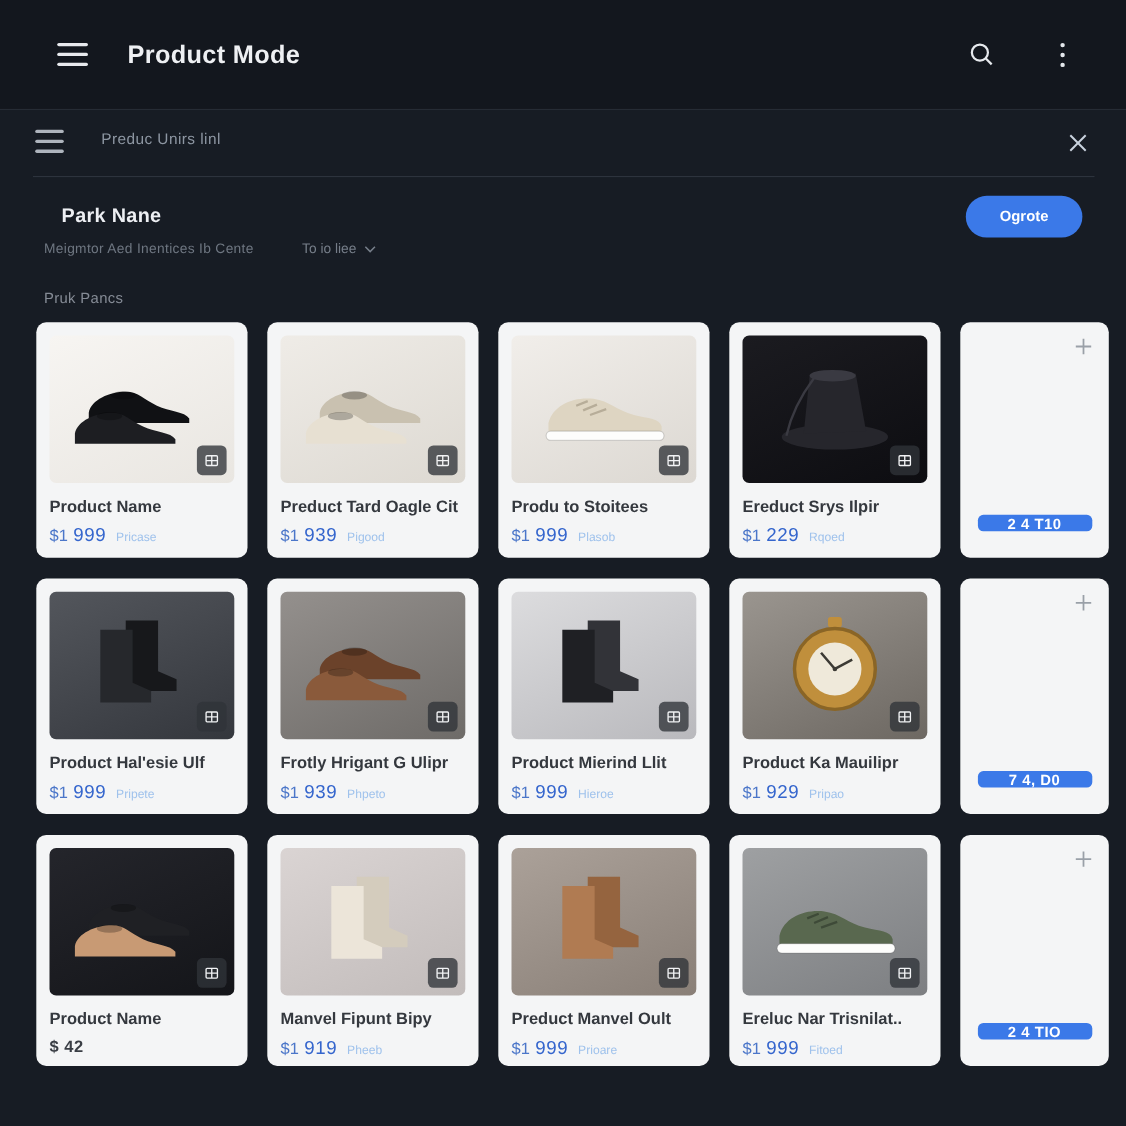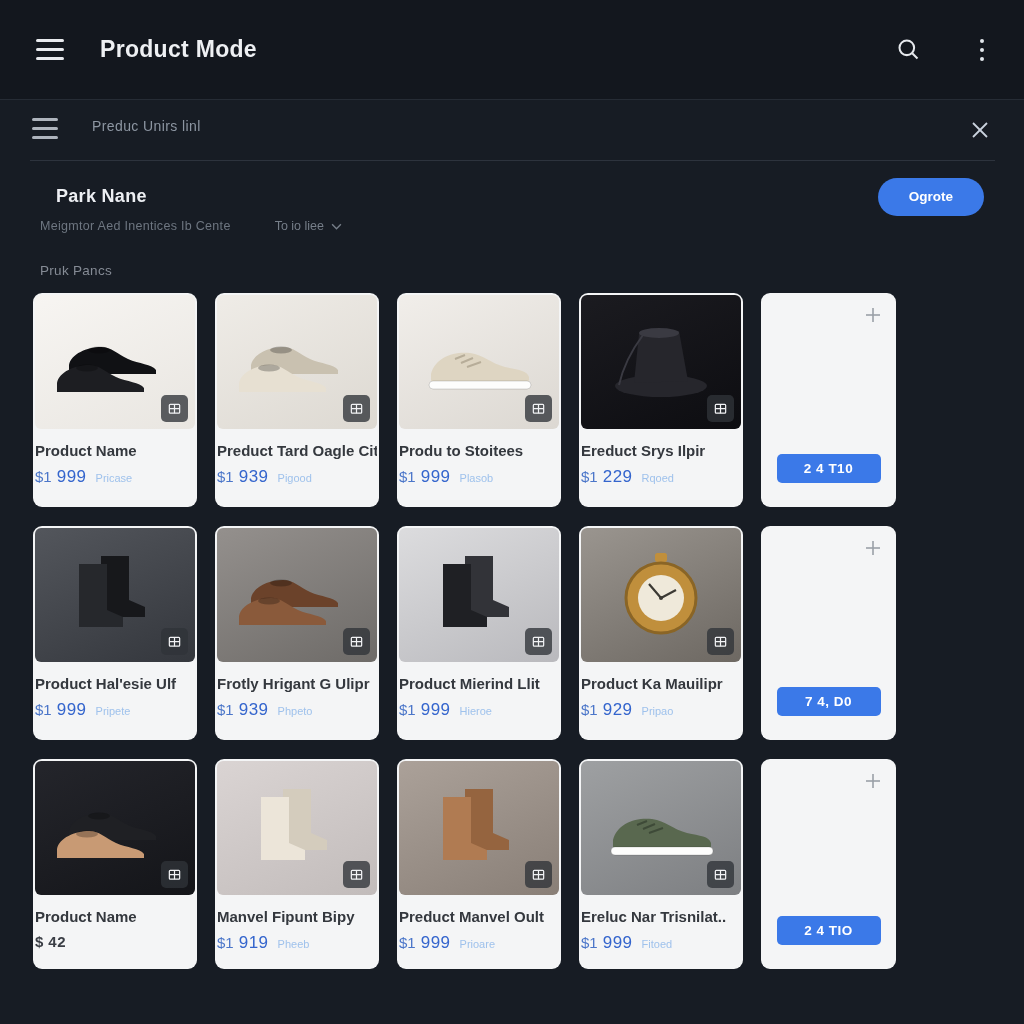--- a/index.html
+++ b/index.html
@@ -8,21 +8,21 @@
     --text-light:#e9ecf0; --text-gray:#737b86; --line:#2d333d;
   }
   *{box-sizing:border-box}
   html,body{margin:0;padding:0}
   body{width:1024px;height:1024px;overflow:hidden;background:var(--bg);
        font-family:"Liberation Sans",sans-serif;position:relative}
 
   
   .appbar{position:absolute;top:0;left:0;width:1024px;height:100px;
           background:var(--appbar);border-bottom:1px solid #262c35;
-          display:flex;align-items:center;padding:0 36px}
+          display:flex;align-items:center;padding:0 52px}
   .hamburger{display:flex;flex-direction:column;gap:6px;cursor:pointer}
   .hamburger span{display:block;width:28px;height:3px;border-radius:2px;background:#e8eaee}
   .app-title{margin:0 0 0 36px;font-size:23px;font-weight:700;color:#eef0f3;letter-spacing:.3px}
   .appbar-right{margin-left:auto;display:flex;align-items:center;gap:54px}
   .kebab{display:flex;flex-direction:column;gap:5px;padding:4px;cursor:pointer}
   .kebab i{width:4px;height:4px;border-radius:50%;background:#e3e7ec}
 
   
   .searchrow{position:absolute;top:118px;left:32px;right:32px;height:34px;
              display:flex;align-items:flex-start}
@@ -39,40 +39,40 @@
 
   .metarow{position:absolute;top:219px;left:40px;display:flex;align-items:center;gap:44px}
   .meta-text{font-size:12.5px;color:#6e7681;letter-spacing:.3px}
   .sort{display:flex;align-items:center;gap:7px;font-size:12.5px;color:#767e89;cursor:pointer}
 
   .section-label{position:absolute;top:263px;left:40px;font-size:13.5px;color:#858b95;letter-spacing:.3px}
 
   
   #grid{position:absolute;top:293px;left:33px;width:991px}
   .grid-row{display:flex;gap:18px;margin-bottom:19px}
-  .card{width:164px;height:214px;background:var(--card);border-radius:9px;
-        padding:2px;position:relative;cursor:pointer;flex:0 0 auto}
+  .card{width:192px;height:214px;background:var(--card);border-radius:9px;
+        padding:12px;position:relative;cursor:pointer;flex:0 0 auto}
   .grid-row.last .card{height:210px}
   .card-img{width:100%;height:134px;border-radius:6px;position:relative;overflow:hidden}
   .card-img svg.art{position:absolute;inset:0;width:100%;height:100%}
   .img-badge{position:absolute;right:7px;bottom:7px;width:27px;height:27px;border-radius:5px;
              background:rgba(48,51,56,.78);display:flex;align-items:center;justify-content:center}
   .card-name{margin-top:13px;font-size:15px;font-weight:700;color:var(--text-dark);
              white-space:nowrap;overflow:hidden}
   .card-price{margin-top:8px;display:flex;align-items:baseline;gap:5px}
   .price-prefix{font-size:15px;font-weight:400;color:#4b76c9}
   .price-amount{font-size:17px;font-weight:400;color:var(--price);letter-spacing:.5px}
   .price-label{font-size:11px;color:var(--price-muted);margin-left:4px}
   .card-price.dark .price-prefix,.card-price.dark .price-amount{color:#3a3e45;font-size:15px;font-weight:700}
 
   .side-card{width:135px;height:214px;background:var(--card);border-radius:9px;
              position:relative;flex:0 0 auto}
   .grid-row.last .side-card{height:210px}
   .plus-icon{position:absolute;top:12px;right:13px;cursor:pointer}
-  .qty-btn{position:absolute;left:50%;transform:translateX(-50%);bottom:24px;width:104px;height:29px;
+  .qty-btn{position:absolute;left:50%;transform:translateX(-50%);bottom:24px;width:104px;height:15px;
            border:none;border-radius:5px;background:var(--accent);color:#fff;font-size:13.5px;
            font-weight:700;font-family:"Liberation Sans",sans-serif;cursor:pointer;letter-spacing:.5px}
 </style>
 </head>
 <body>
 
 <header class="appbar">
   <div class="hamburger">
     <span></span>
       <span></span>

